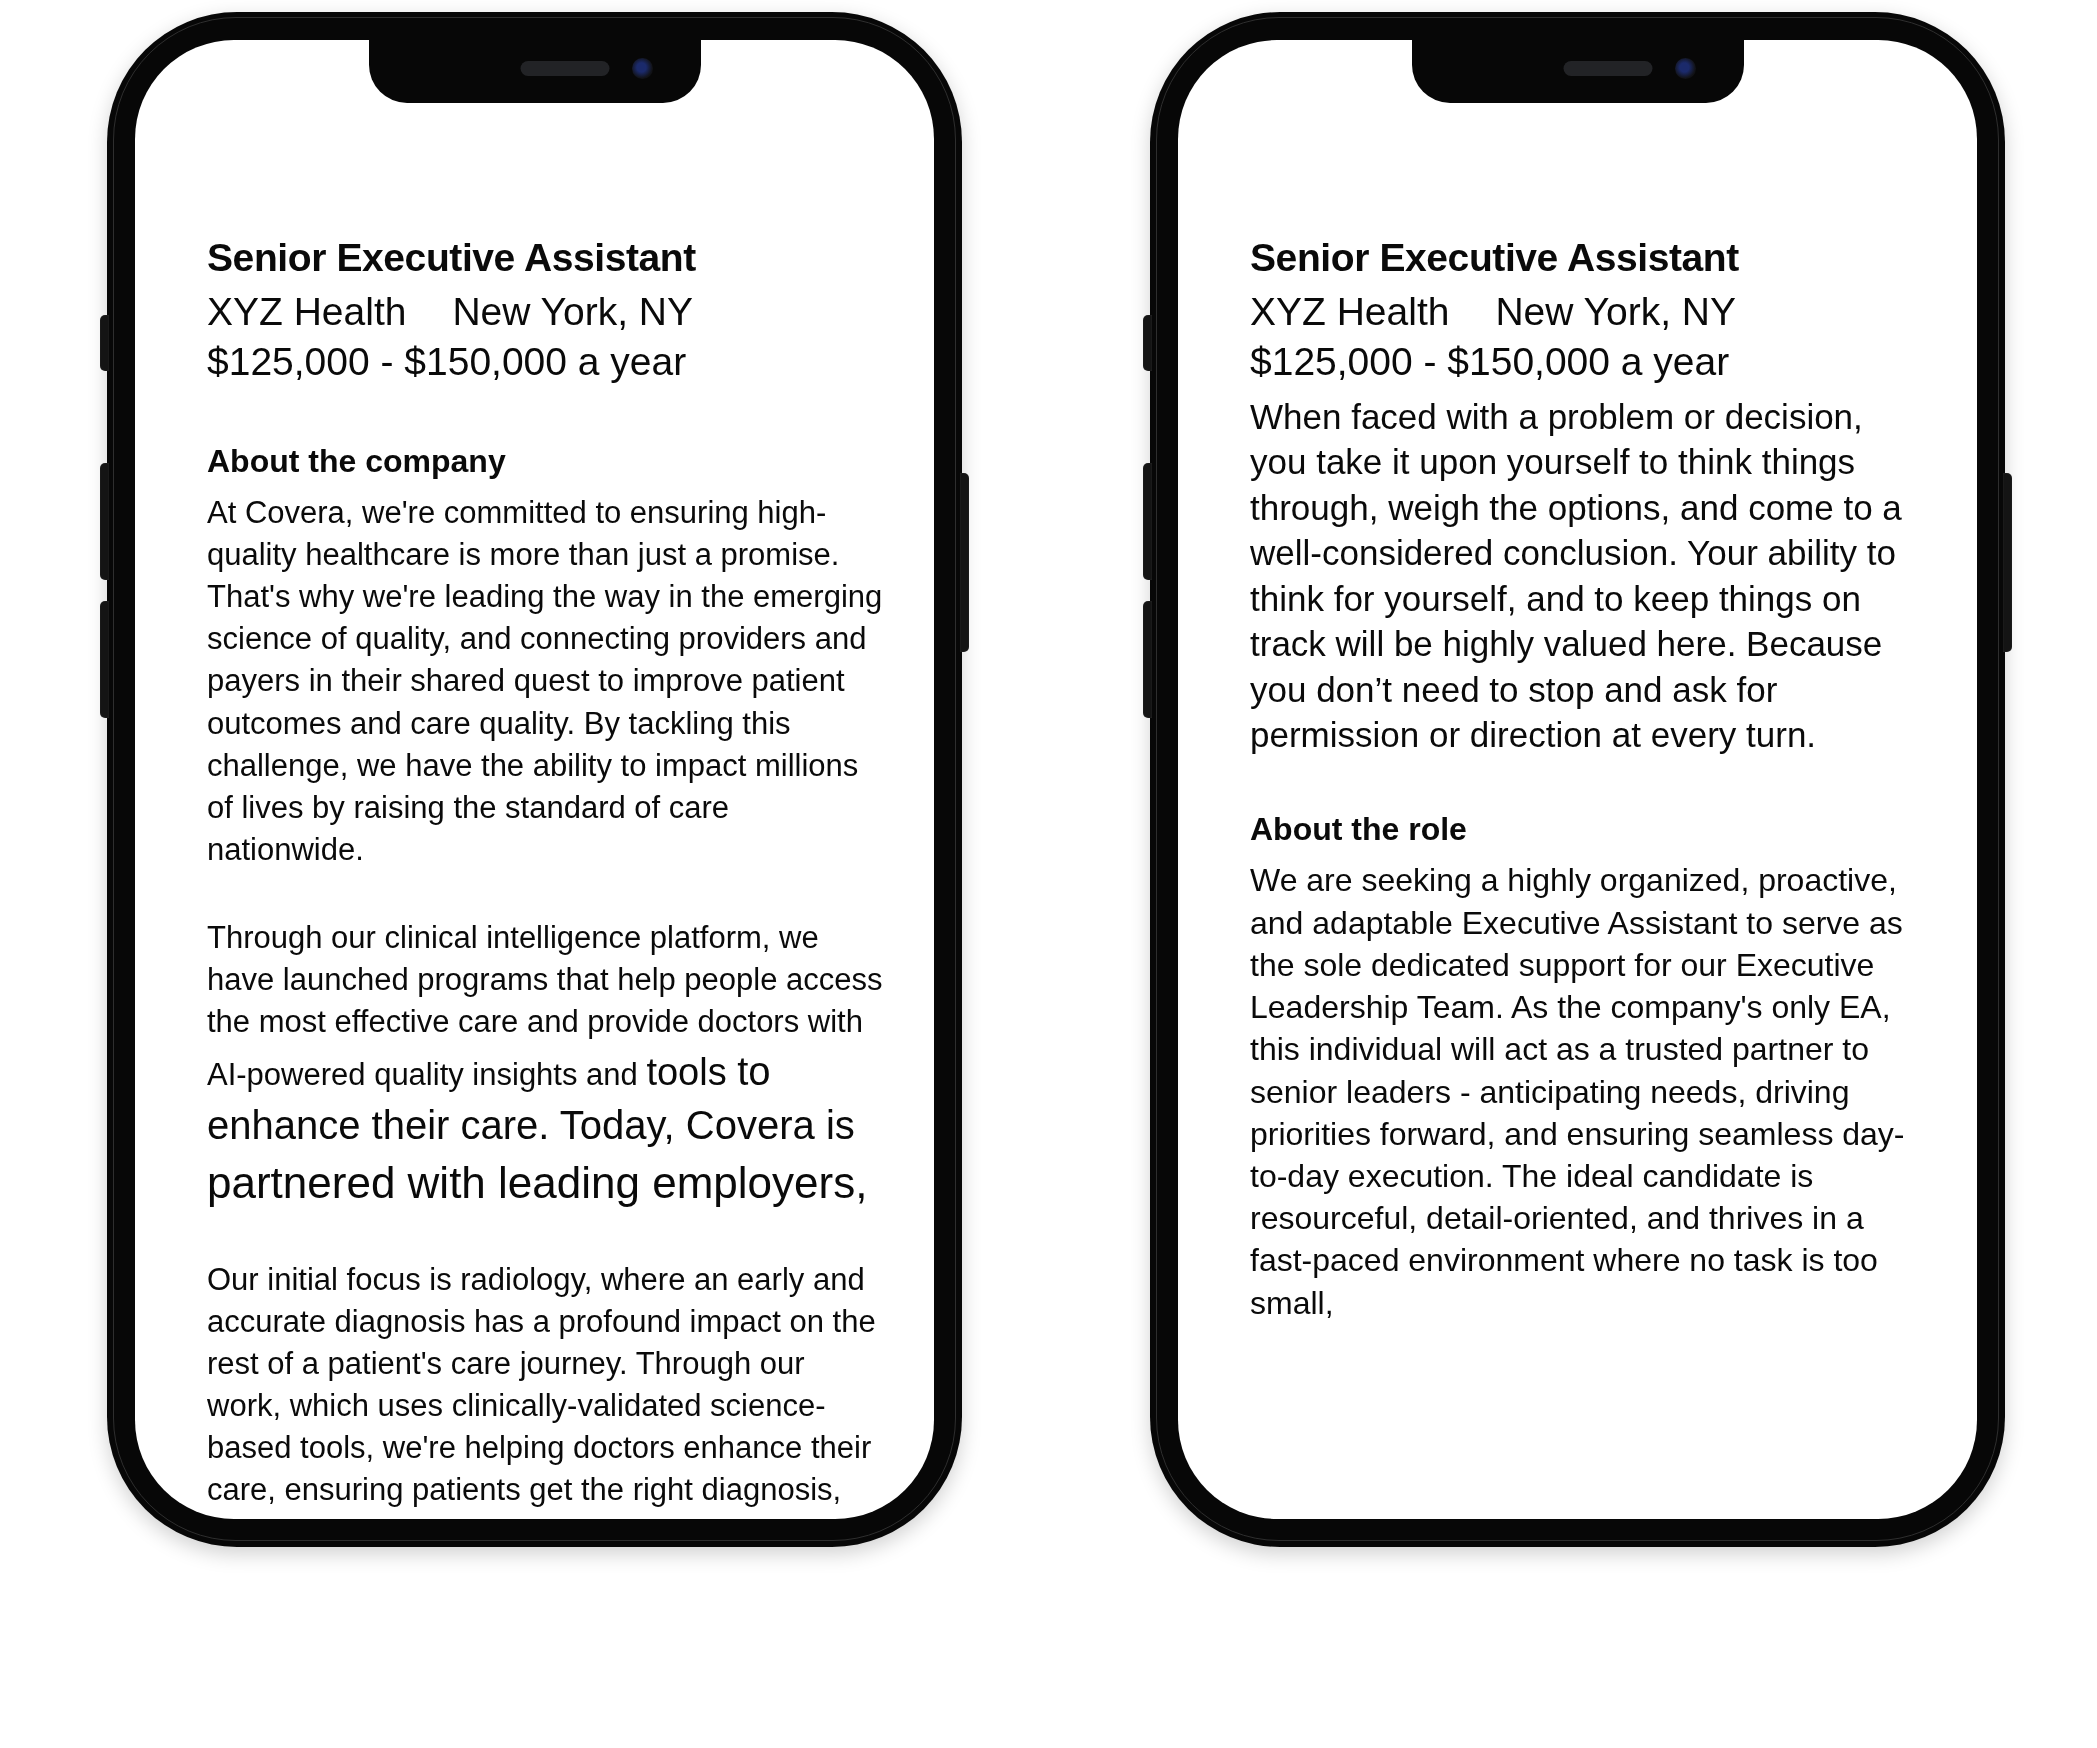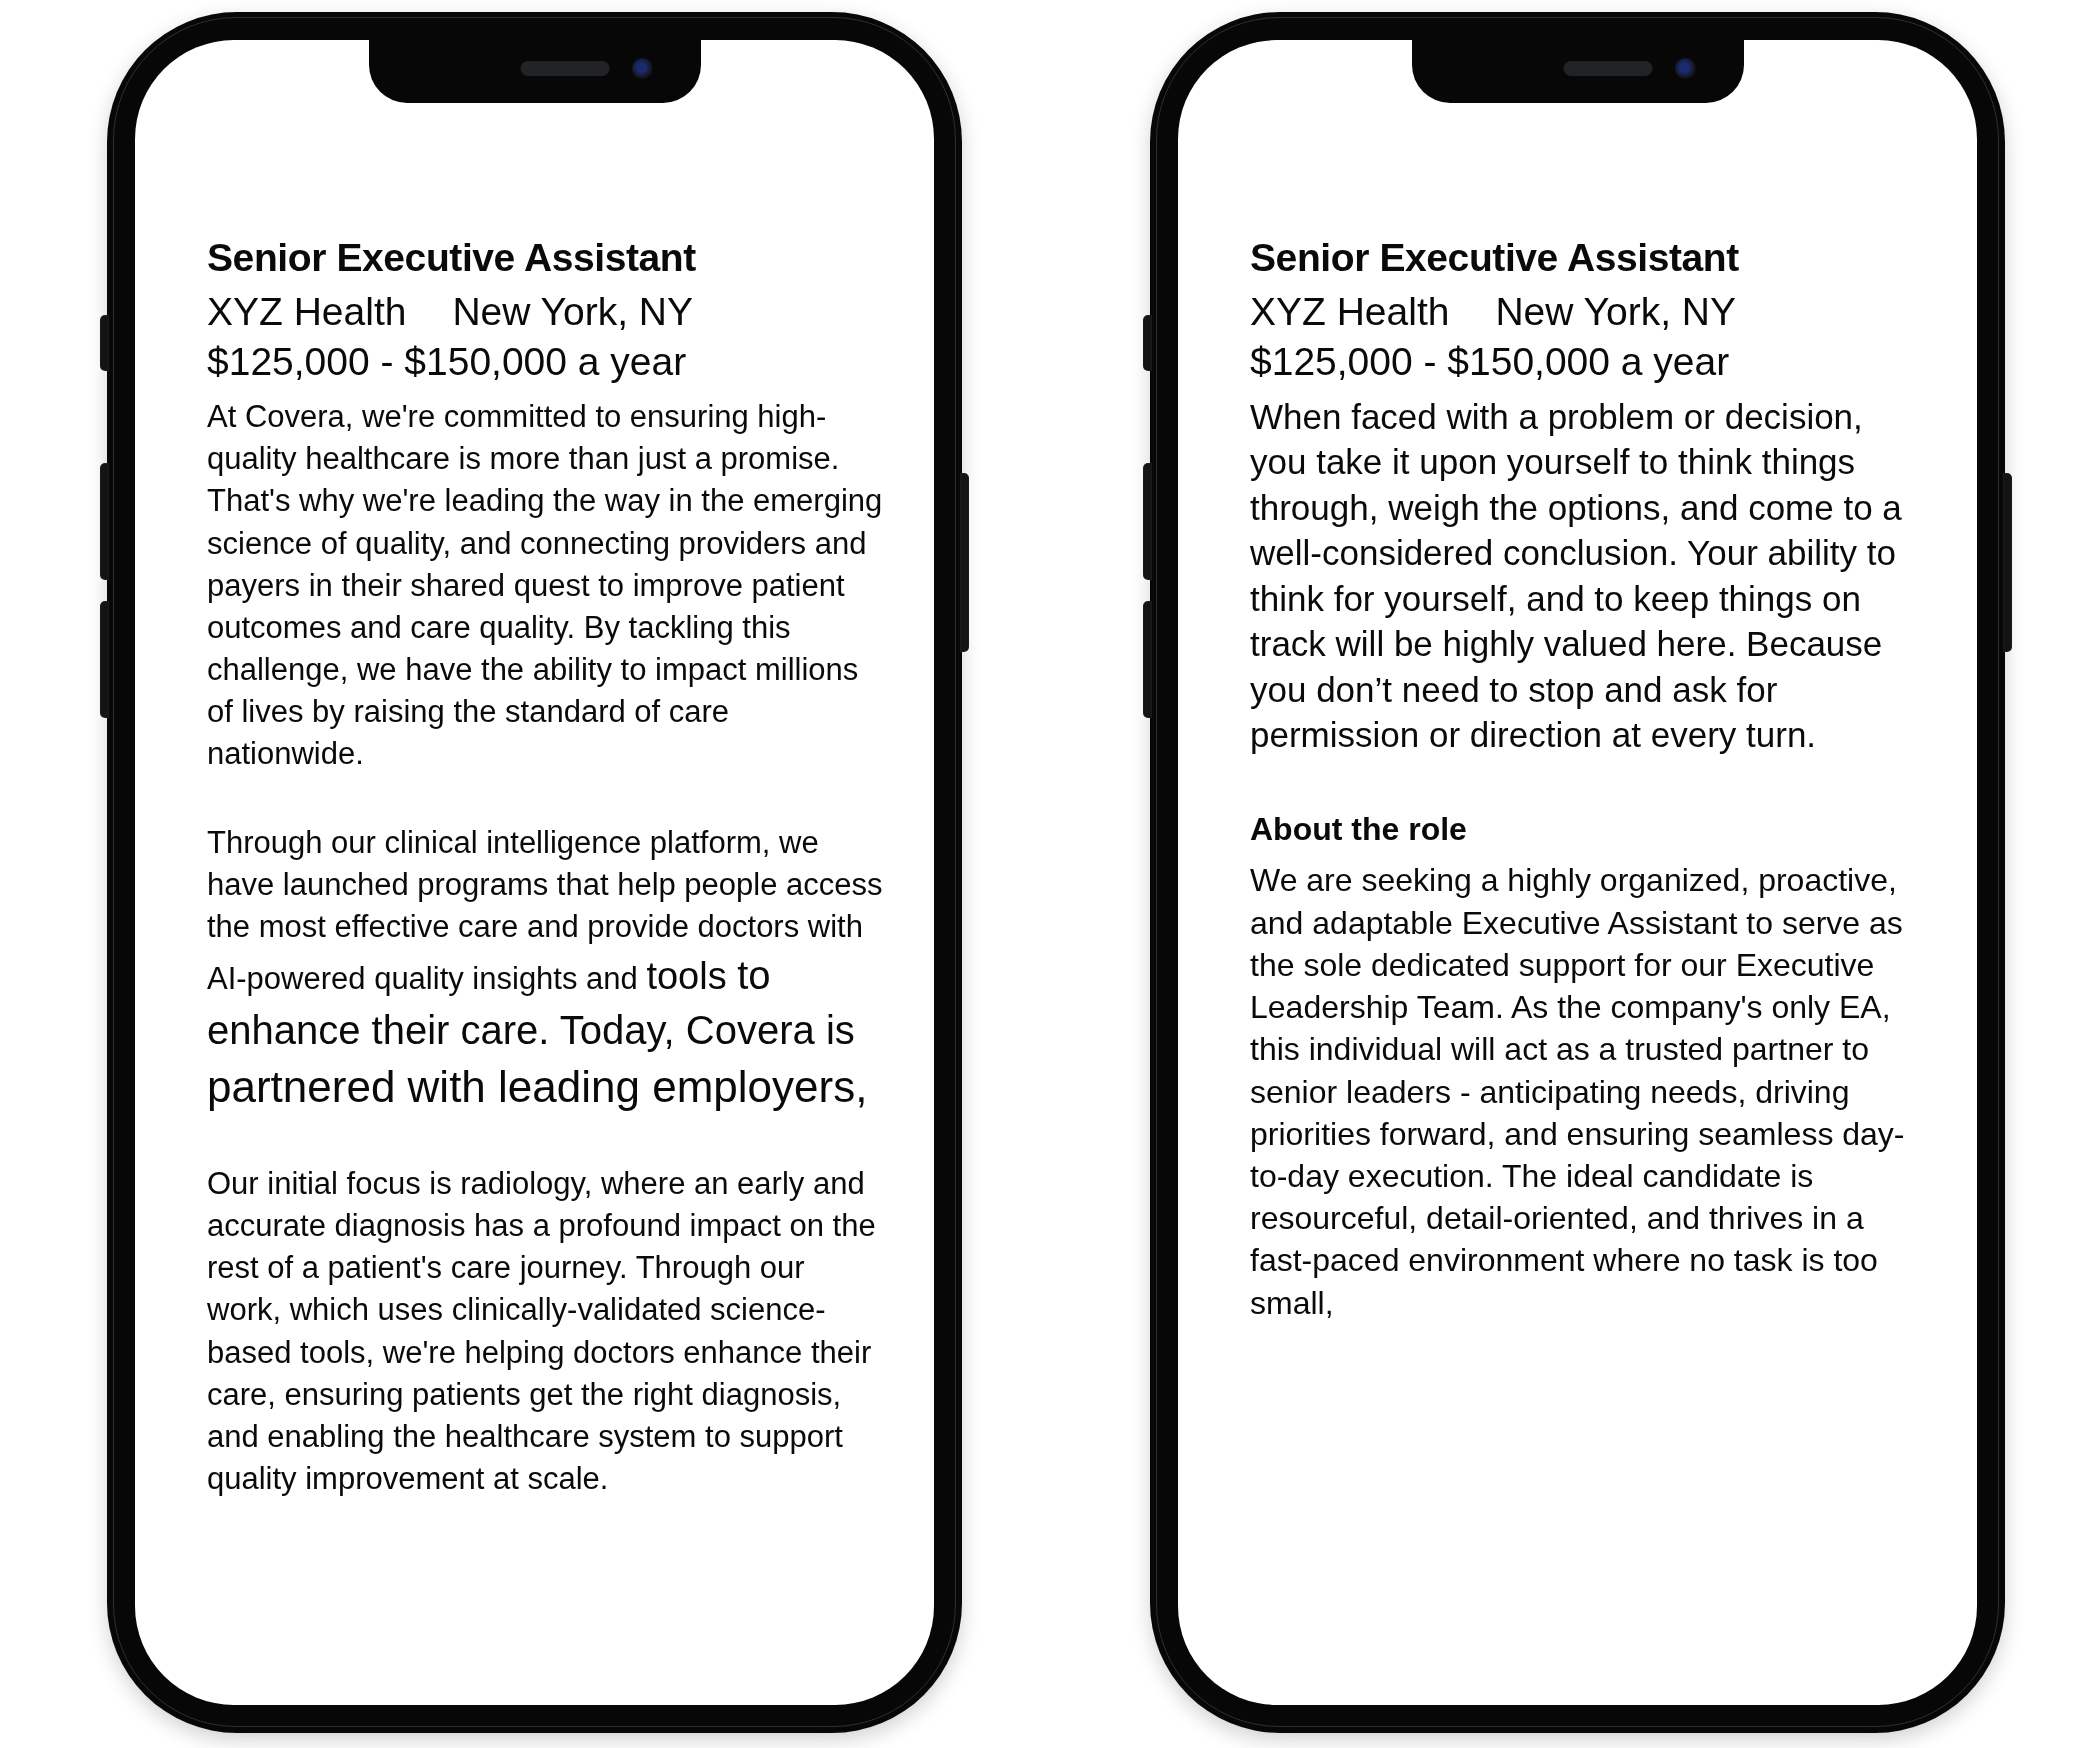--- a/index.html
+++ b/index.html
@@ -15,21 +15,21 @@
     color: #0a0a0a;
     overflow: hidden;
   }
   .stage { position: absolute; inset: 0; }
 
   
   .phone {
     position: absolute;
     top: 11.5px;
     width: 855px;
-    height: 1721px;
+    height: 1535px;
     background: #070707;
     border-radius: 130px;
     box-shadow: 0 6.6px 20px rgba(0,0,0,0.18);
   }
   .phone.left  { left: 107px; }
   .phone.right { left: 1150px; }
   .phone::before {          
     content: "";
     position: absolute;
     inset: 5.8px;
@@ -156,20 +156,21 @@
     <div class="side-btn on-right power"></div>
 
     <div class="screen">
       <div class="content">
         <h1 class="job-title">Senior Executive Assistant</h1>
         <div class="job-meta">
           <span>XYZ Health</span><span class="job-location">New York, NY</span>
         </div>
         <div class="job-meta">$125,000 - $150,000 a year</div>
 
+        <h2 class="section-heading">About the company</h2>
         <p class="body-copy">At Covera, we're committed to ensuring high-quality healthcare is more than just a promise. That's why we're leading the way in the emerging science of quality, and connecting providers and payers in their shared quest to improve patient outcomes and care quality. By tackling this challenge, we have the ability to impact millions of lives by raising the standard of care nationwide.</p>
         <p class="body-copy"><span>Through our clinical intelligence platform, we have launched programs that help people access the most effective care and provide doctors with AI-powered quality insights and </span><span class="grow-1">tools </span><span class="grow-2">to enhance their care. Today, Covera is </span><span class="grow-3">partnered with leading employers,</span></p>
         <p class="body-copy">Our initial focus is radiology, where an early and accurate diagnosis has a profound impact on the rest of a patient's care journey. Through our work, which uses clinically-validated science-based tools, we're helping doctors enhance their care, ensuring patients get the right diagnosis, and enabling the healthcare system to support quality improvement at scale.</p>
       </div>
     </div>
 
     <div class="notch">
       <div class="speaker"></div>
       <div class="camera"></div>
     </div>

